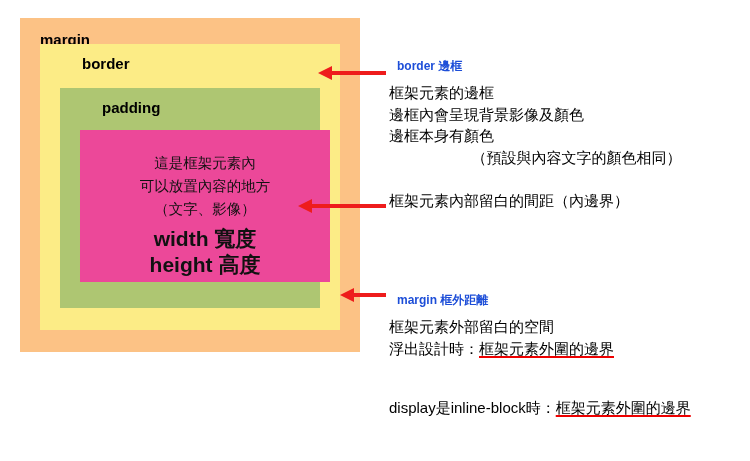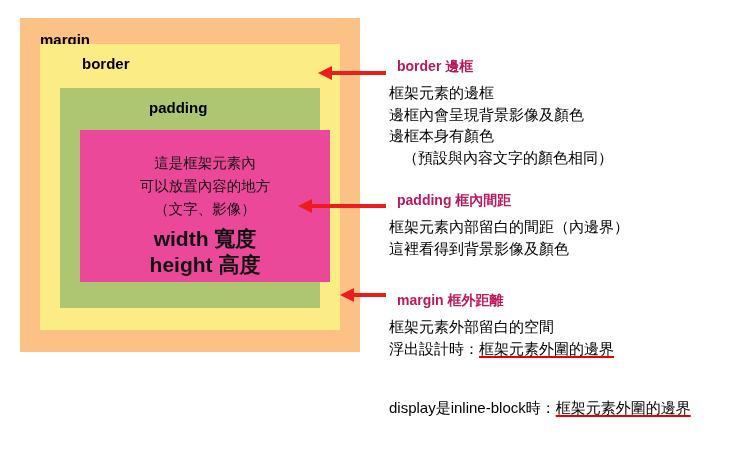--- a/index.html
+++ b/index.html
@@ -63,21 +63,21 @@
   .bm-label {
     position: absolute;
     font-weight: bold;
     font-size: 15px;
     line-height: 1;
     color: #000;
     white-space: nowrap;
   }
   .lbl-margin  { left: 20px;  top: 14px; }
   .lbl-border  { left: 42px;  top: 12px; }
-  .lbl-padding { left: 42px;  top: 12px; margin-left: 47px; }
+  .lbl-padding { left: 42px;  top: 12px; }
 
   .bm-content-text {
     position: absolute;
     left: 0;
     right: 0;
     top: 22px;
     text-align: center;
     font-size: 14.5px;
     line-height: 23px;
     color: #111;
@@ -124,35 +124,35 @@
   }
 
   .sect { position: absolute; left: 0; width: 361px; }
   #sect-border  { top: 56px; }
   #sect-padding { top: 190px; }
   #sect-margin  { top: 290px; }
   #sect-extra   { top: 397px; }
 
   .sect-head {
     font-weight: bold;
-    font-size: 14px;
+    font-size: 12px;
     line-height: 20px;
-    color: #be185d;
+    color: #1d4ed8;
     white-space: nowrap;
     margin: 0 0 6px 8px;
   }
 
   .sect-body {
     font-size: 15px;
     line-height: 21.5px;
     color: #000000;
     margin: 0;
   }
   .sect-body .line { display: block; white-space: nowrap; }
-  .sect-body .indent { padding-left: 14px; }
+  .sect-body .indent { padding-left: 14px; text-align: center; }
   .u {
     text-decoration: underline;
     text-decoration-color: #ee0000;
     text-decoration-thickness: 2px;
     text-underline-offset: 2px;
   }
   #sect-margin .sect-body { margin-top: 0; }
   #sect-extra .sect-body { line-height: 22px; }
 </style>
 </head>
@@ -203,24 +203,22 @@
     <div class="sect-head">border 邊框</div>
     <div class="sect-body">
       <span class="line">框架元素的邊框</span>
       <span class="line">邊框內會呈現背景影像及顏色</span>
       <span class="line">邊框本身有顏色</span>
       <span class="line indent">（預設與內容文字的顏色相同）</span>
     </div>
   </div>
 
   <div class="sect" id="sect-padding">
-    <div class="sect-head">padding 框內間距</div>
     <div class="sect-body">
       <span class="line">框架元素內部留白的間距（內邊界）</span>
-      <span class="line">這裡看得到背景影像及顏色</span>
     </div>
   </div>
 
   <div class="sect" id="sect-margin">
     <div class="sect-head">margin 框外距離</div>
     <div class="sect-body">
       <span class="line">框架元素外部留白的空間</span>
       <span class="line"><span>浮出設計時：</span><span class="u">框架元素外圍的邊界</span></span>
     </div>
   </div>

